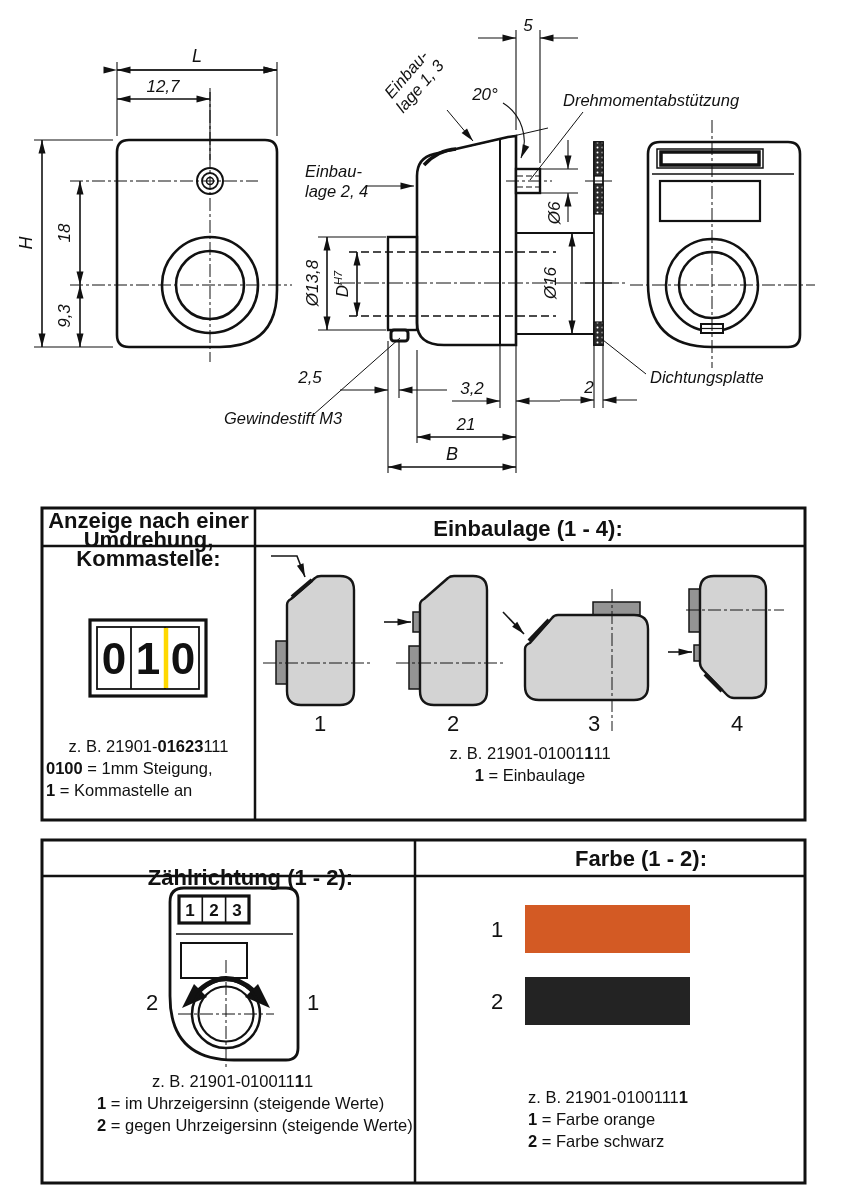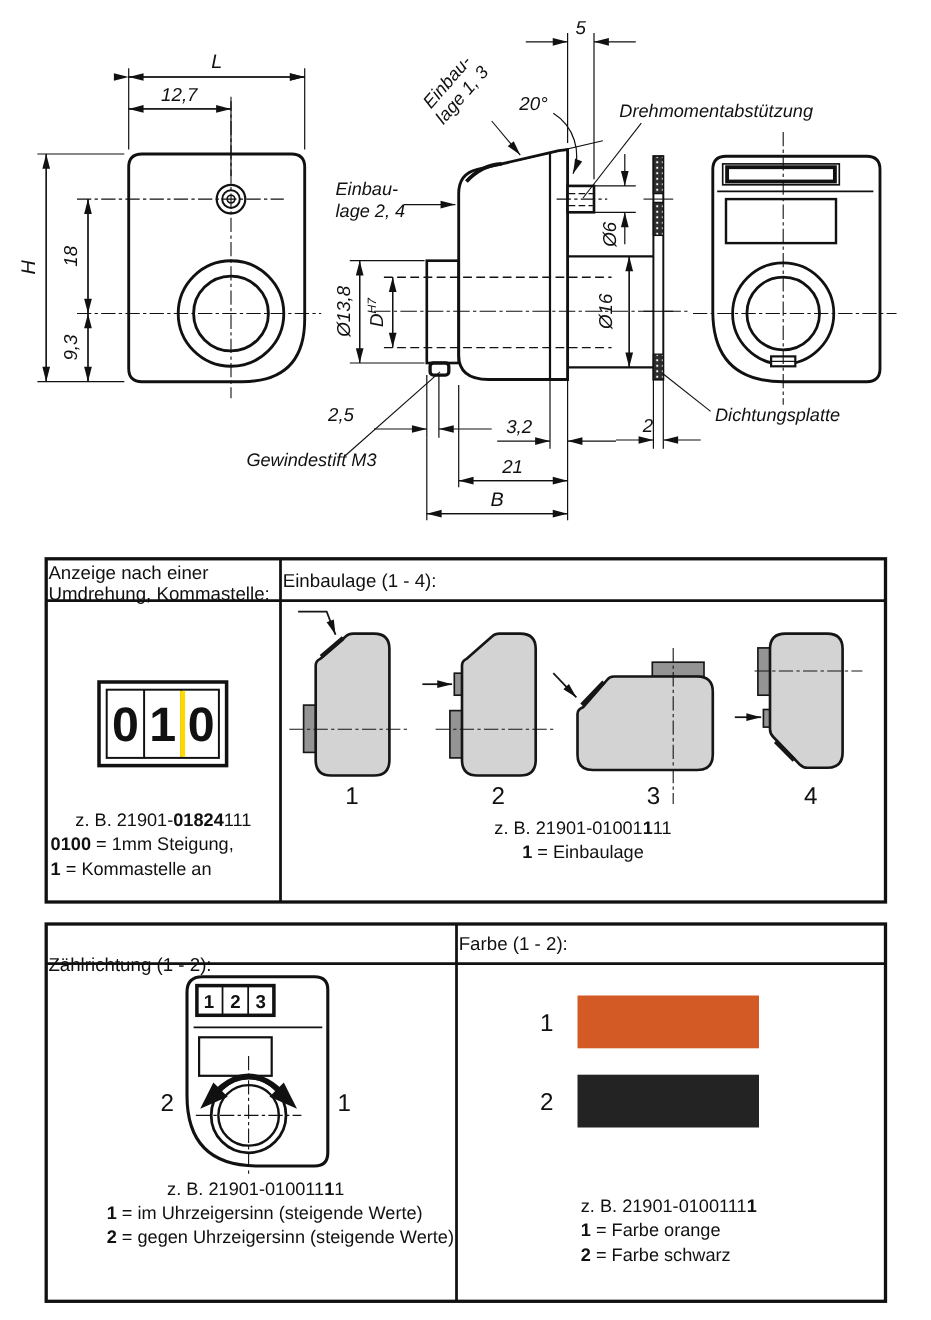--- a/index.html
+++ b/index.html
@@ -6,21 +6,21 @@
   #canvas{position:relative;width:846px;height:1200px;background:#ffffff;overflow:hidden;
           font-family:"Liberation Sans",sans-serif;color:#111;}
   svg{position:absolute;left:0;top:0;}
   svg text{fill:#111;}
   .dim{font:italic 17px "Liberation Sans",sans-serif;}
   .dimb{font:italic 18px "Liberation Sans",sans-serif;}
   .lbl{font:italic 16.5px "Liberation Sans",sans-serif;}
   .num{font:22px "Liberation Sans",sans-serif;}
   .dig{font:bold 17px "Liberation Sans",sans-serif;}
   .cdig{font:bold 44px "Liberation Sans",sans-serif;}
-  .hdr{position:absolute;font-weight:normal;font-size:17px;text-align:left;line-height:19px;}
+  .hdr{position:absolute;font-weight:bold;font-size:22px;text-align:center;line-height:19px;}
   .txt{position:absolute;font-size:16.5px;line-height:22px;white-space:nowrap;}
   .txt .c{text-align:center;}
   .txt b{font-weight:bold;}
 </style>
 </head>
 <body>
 <div id="canvas">
 
 <svg width="846" height="1200" viewBox="0 0 846 1200">
   <defs>
@@ -310,21 +310,21 @@
 
 <div class="hdr" style="left:44px;top:511px;width:209px;">
   <div>Anzeige nach einer</div>
   <div>Umdrehung, Kommastelle:</div>
 </div>
 <div class="hdr" style="left:257px;top:519px;width:542px;">Einbaulage (1 - 4):</div>
 <div class="hdr" style="left:44px;top:868px;width:413px;">Zählrichtung (1 - 2):</div>
 <div class="hdr" style="left:417px;top:849px;width:448px;">Farbe (1 - 2):</div>
 
 <div class="txt" style="left:46px;top:735px;width:205px;">
-  <div class="c"><span>z. B. 21901-</span><b>01824</b><span>111</span></div>
+  <div class="c"><span>z. B. 21901-</span><b>01623</b><span>111</span></div>
   <div><b>0100</b><span> = 1mm Steigung,</span></div>
   <div><b>1</b><span> = Kommastelle an</span></div>
 </div>
 
 <div class="txt" style="left:300px;top:742px;width:460px;text-align:center;">
   <div><span>z. B. 21901-01001</span><b>1</b><span>11</span></div>
   <div><b>1</b><span> = Einbaulage</span></div>
 </div>
 
 <div class="txt" style="left:55px;top:1070px;width:355px;">

